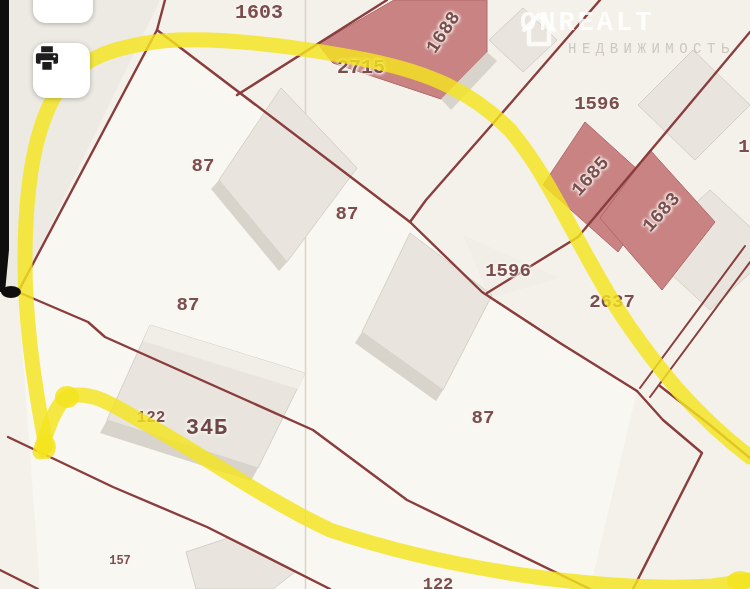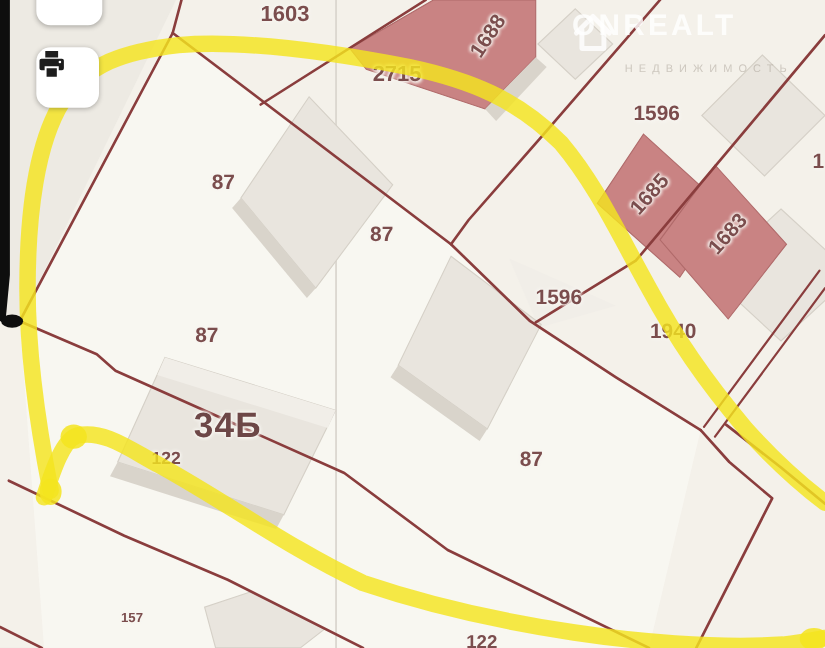--- a/index.html
+++ b/index.html
@@ -1,18 +1,18 @@
 <!DOCTYPE html>
 <html><head>
 <meta charset="utf-8">
 <style>
   html,body{margin:0;padding:0;background:#222;}
   #screen{
     position:relative;width:750px;height:589px;overflow:hidden;
-    font-family:Liberation Sans, sans-serif;
+    font-family:Liberation Mono, monospace;
     background:var(--background,#f4f1ea);
   }
   #screen svg{position:absolute;left:0;top:0;}
   
   .bg{fill:var(--background);}
   .parcel-light{fill:var(--parcel-light);opacity:.75;}
   .parcel-dim{fill:#edeae3;}
   .grid{stroke:var(--grid-line);stroke-width:1.5;fill:none;}
   .b-gray{fill:var(--building-gray);stroke:#d5d0c7;stroke-width:1;}
   .b-gray-dk{fill:var(--building-gray-dark);stroke:none;}
@@ -32,22 +32,22 @@
   }
   .plabel.em{color:var(--label-dark);letter-spacing:1px;}
   
   #watermark{position:absolute;left:520px;top:8px;width:230px;pointer-events:none;}
   #wm-row{display:flex;align-items:flex-end;gap:8px;}
   #wm-brand{
     font-size:27px;font-weight:bold;letter-spacing:3px;
     color:rgba(255,255,255,.82);
   }
   #wm-sub{
-    display:block;margin-top:18px;margin-left:48px;
-    font-size:10px;letter-spacing:5.5px;color:rgba(158,148,138,.45);
+    display:block;margin-top:3px;margin-left:48px;
+    font-size:14px;letter-spacing:5.5px;color:rgba(158,148,138,.45);
   }
   
   .fab{
     position:absolute;background:#fff;border:none;border-radius:13px;
     box-shadow:0 1px 5px rgba(0,0,0,.28);cursor:pointer;padding:0;
   }
   #btn-back{left:33px;top:-32px;width:60px;height:55px;}
   #btn-print{left:33px;top:43px;width:57px;height:55px;}
   .fab svg{position:relative;}
 </style>
@@ -100,23 +100,23 @@
       <span class="plabel" style="left: 259px; top: 13px; font-size: 20px; --r: 0deg;">1603</span>
       <span class="plabel" style="left: 444px; top: 33px; font-size: 19px; --r: -56deg;">1688</span>
       <span class="plabel" style="left: 361px; top: 68px; font-size: 20px; --r: 0deg;">2715</span>
       <span class="plabel" style="left: 597px; top: 104px; font-size: 19px; --r: 0deg;">1596</span>
       <span class="plabel" style="left: 591px; top: 177px; font-size: 19px; --r: -48deg;">1685</span>
       <span class="plabel" style="left: 203px; top: 166px; font-size: 19px; --r: 0deg;">87</span>
       <span class="plabel" style="left: 662px; top: 213px; font-size: 19px; --r: -48deg;">1683</span>
       <span class="plabel" style="left: 744px; top: 147px; font-size: 19px; --r: 0deg;">1</span>
       <span class="plabel" style="left: 347px; top: 214px; font-size: 19px; --r: 0deg;">87</span>
       <span class="plabel" style="left: 508px; top: 271px; font-size: 19px; --r: 0deg;">1596</span>
-      <span class="plabel" style="left: 612px; top: 302px; font-size: 19px; --r: 0deg;">1940</span>
+      <span class="plabel" style="left: 612px; top: 302px; font-size: 19px; --r: 0deg;">2637</span>
       <span class="plabel" style="left: 188px; top: 305px; font-size: 19px; --r: 0deg;">87</span>
-      <span class="plabel em" style="left: 207px; top: 386px; font-size: 32px; --r: 0deg;">34Б</span>
+      <span class="plabel em" style="left: 207px; top: 429px; font-size: 22px; --r: 0deg;">34Б</span>
       <span class="plabel" style="left: 151px; top: 418px; font-size: 16px; --r: 0deg;">122</span>
       <span class="plabel" style="left: 483px; top: 418px; font-size: 19px; --r: 0deg;">87</span>
       <span class="plabel" style="left: 120px; top: 561px; font-size: 12px; --r: 0deg;">157</span>
       <span class="plabel" style="left: 438px; top: 584px; font-size: 17px; --r: 0deg;">122</span>
     </div>
 
   <div id="watermark">
     <div id="wm-row">
       <svg width="38" height="40" viewBox="0 0 38 40">
         <path d="M4,22 L19,7 L34,22 M9,19 L9,36 L29,36 L29,19" fill="none" stroke="rgba(255,255,255,.8)" stroke-width="4.5" stroke-linecap="round" stroke-linejoin="round"></path>

